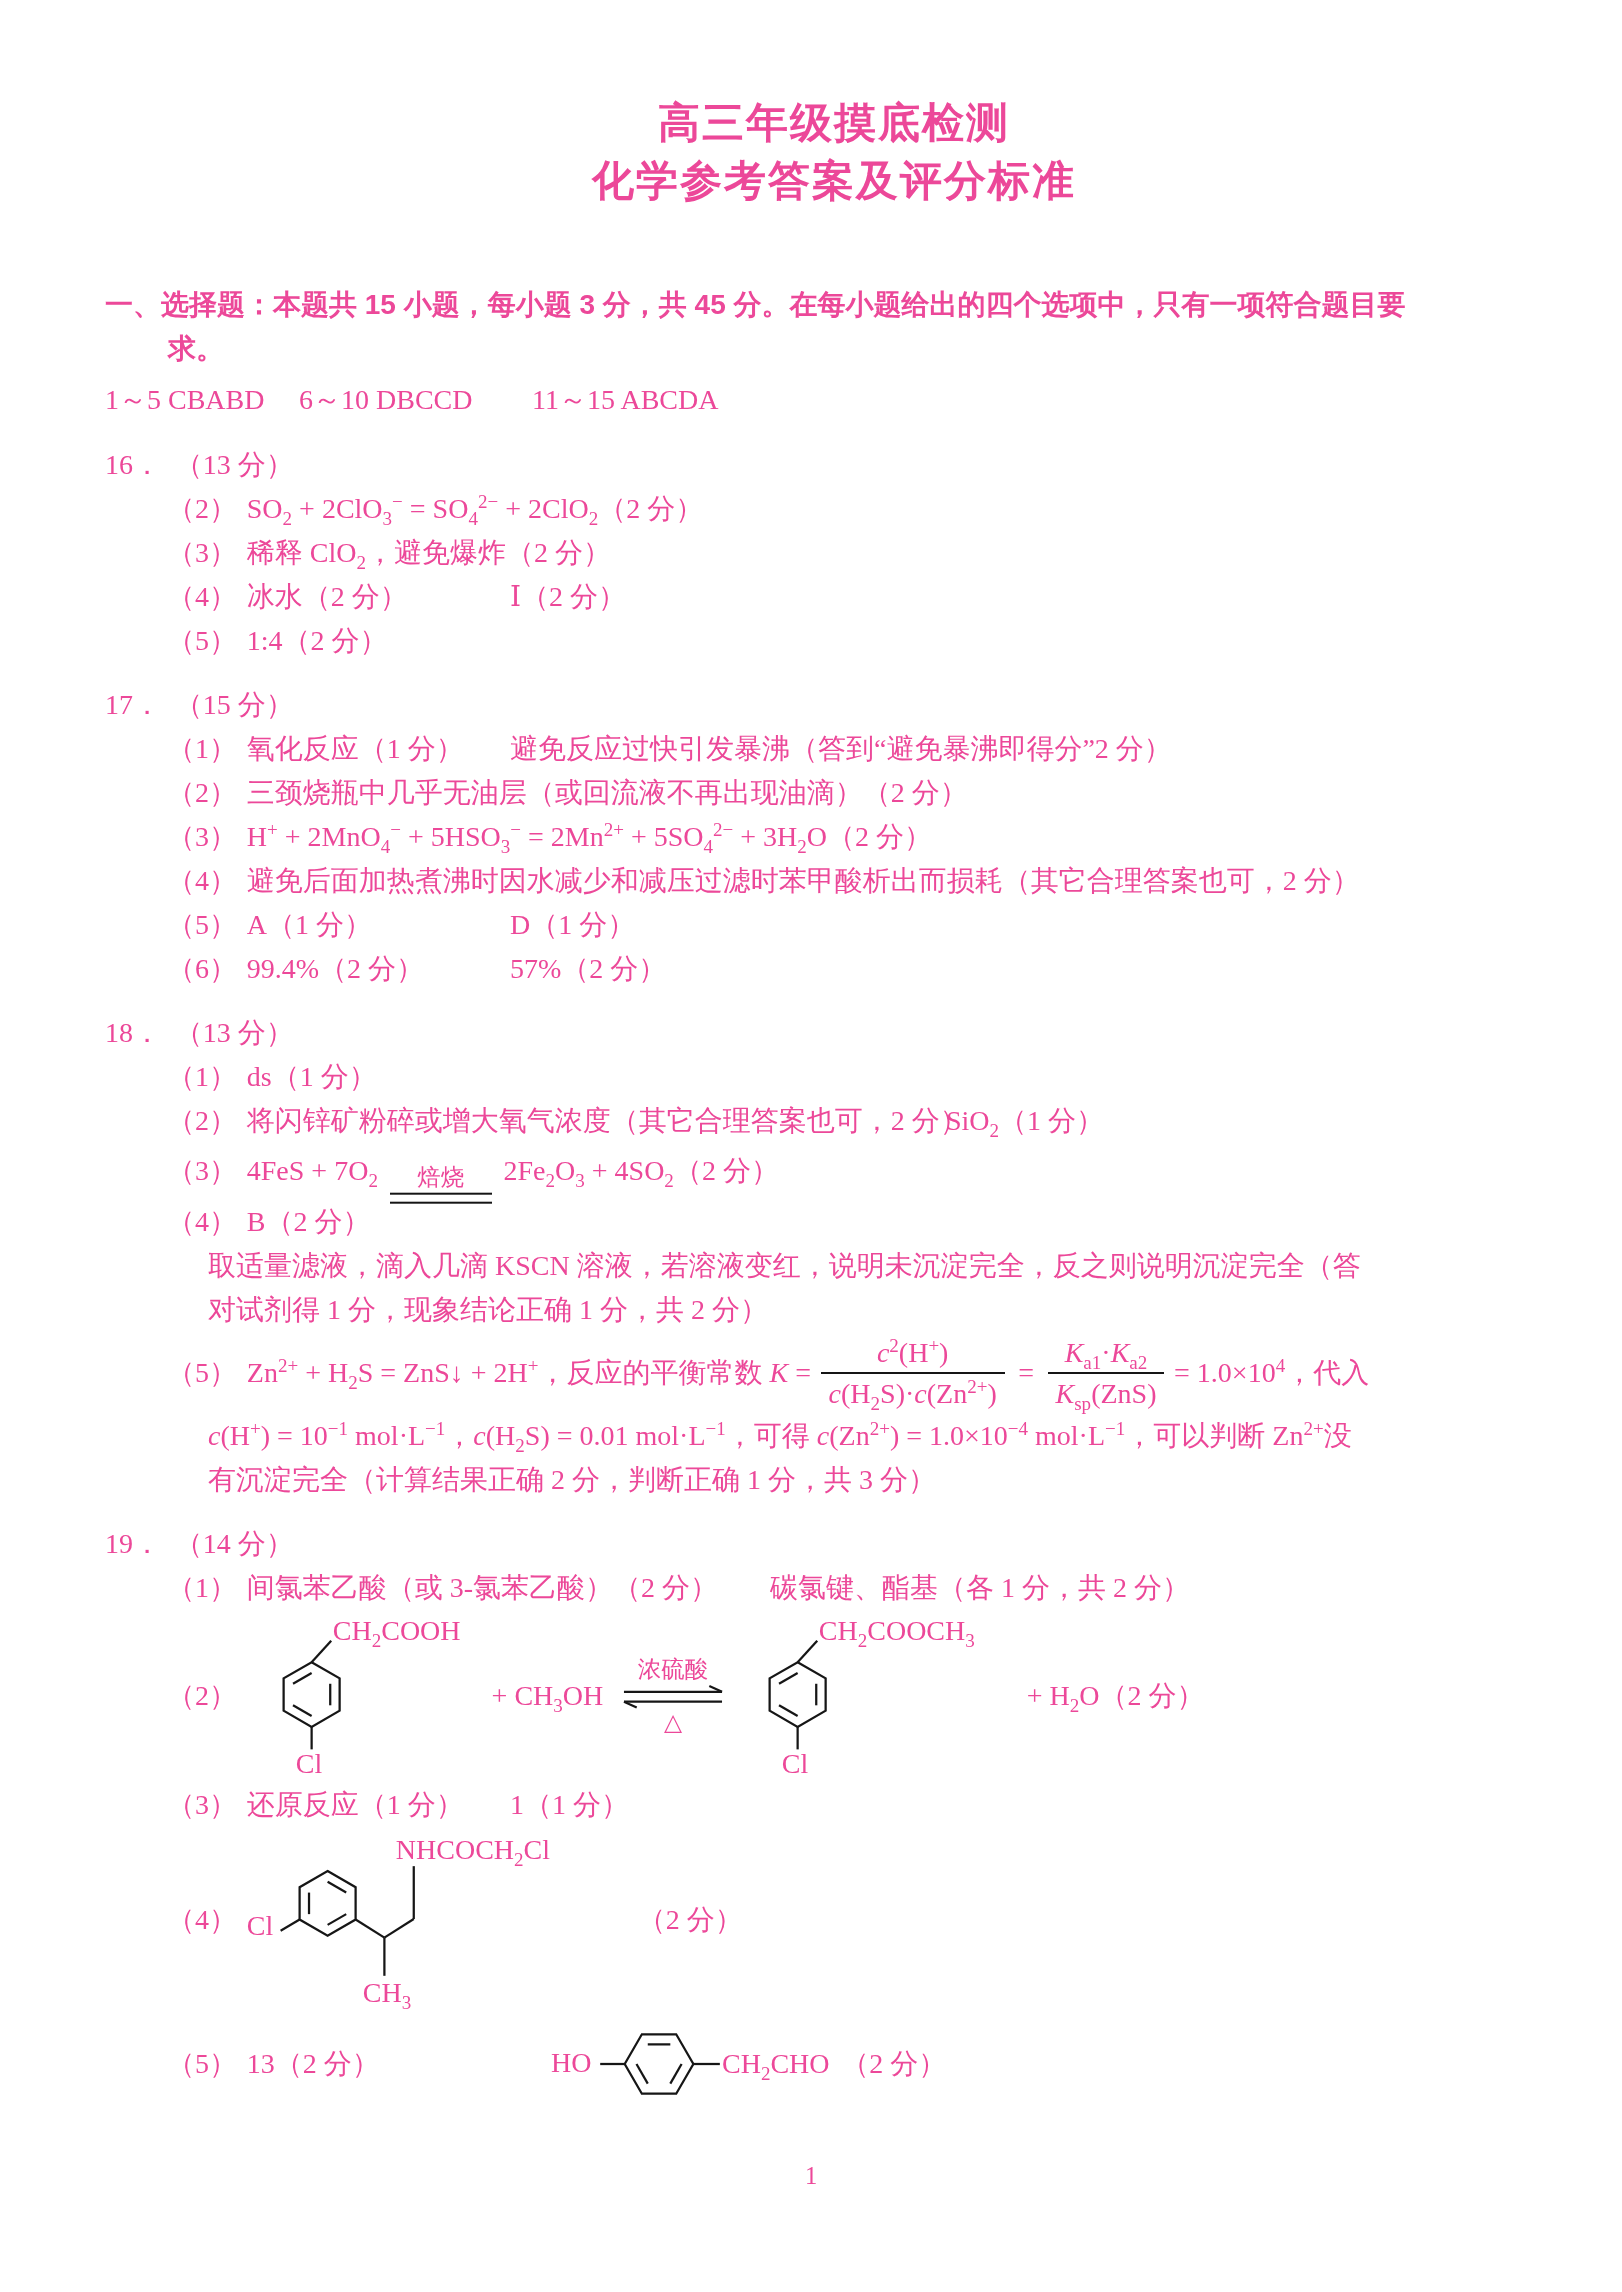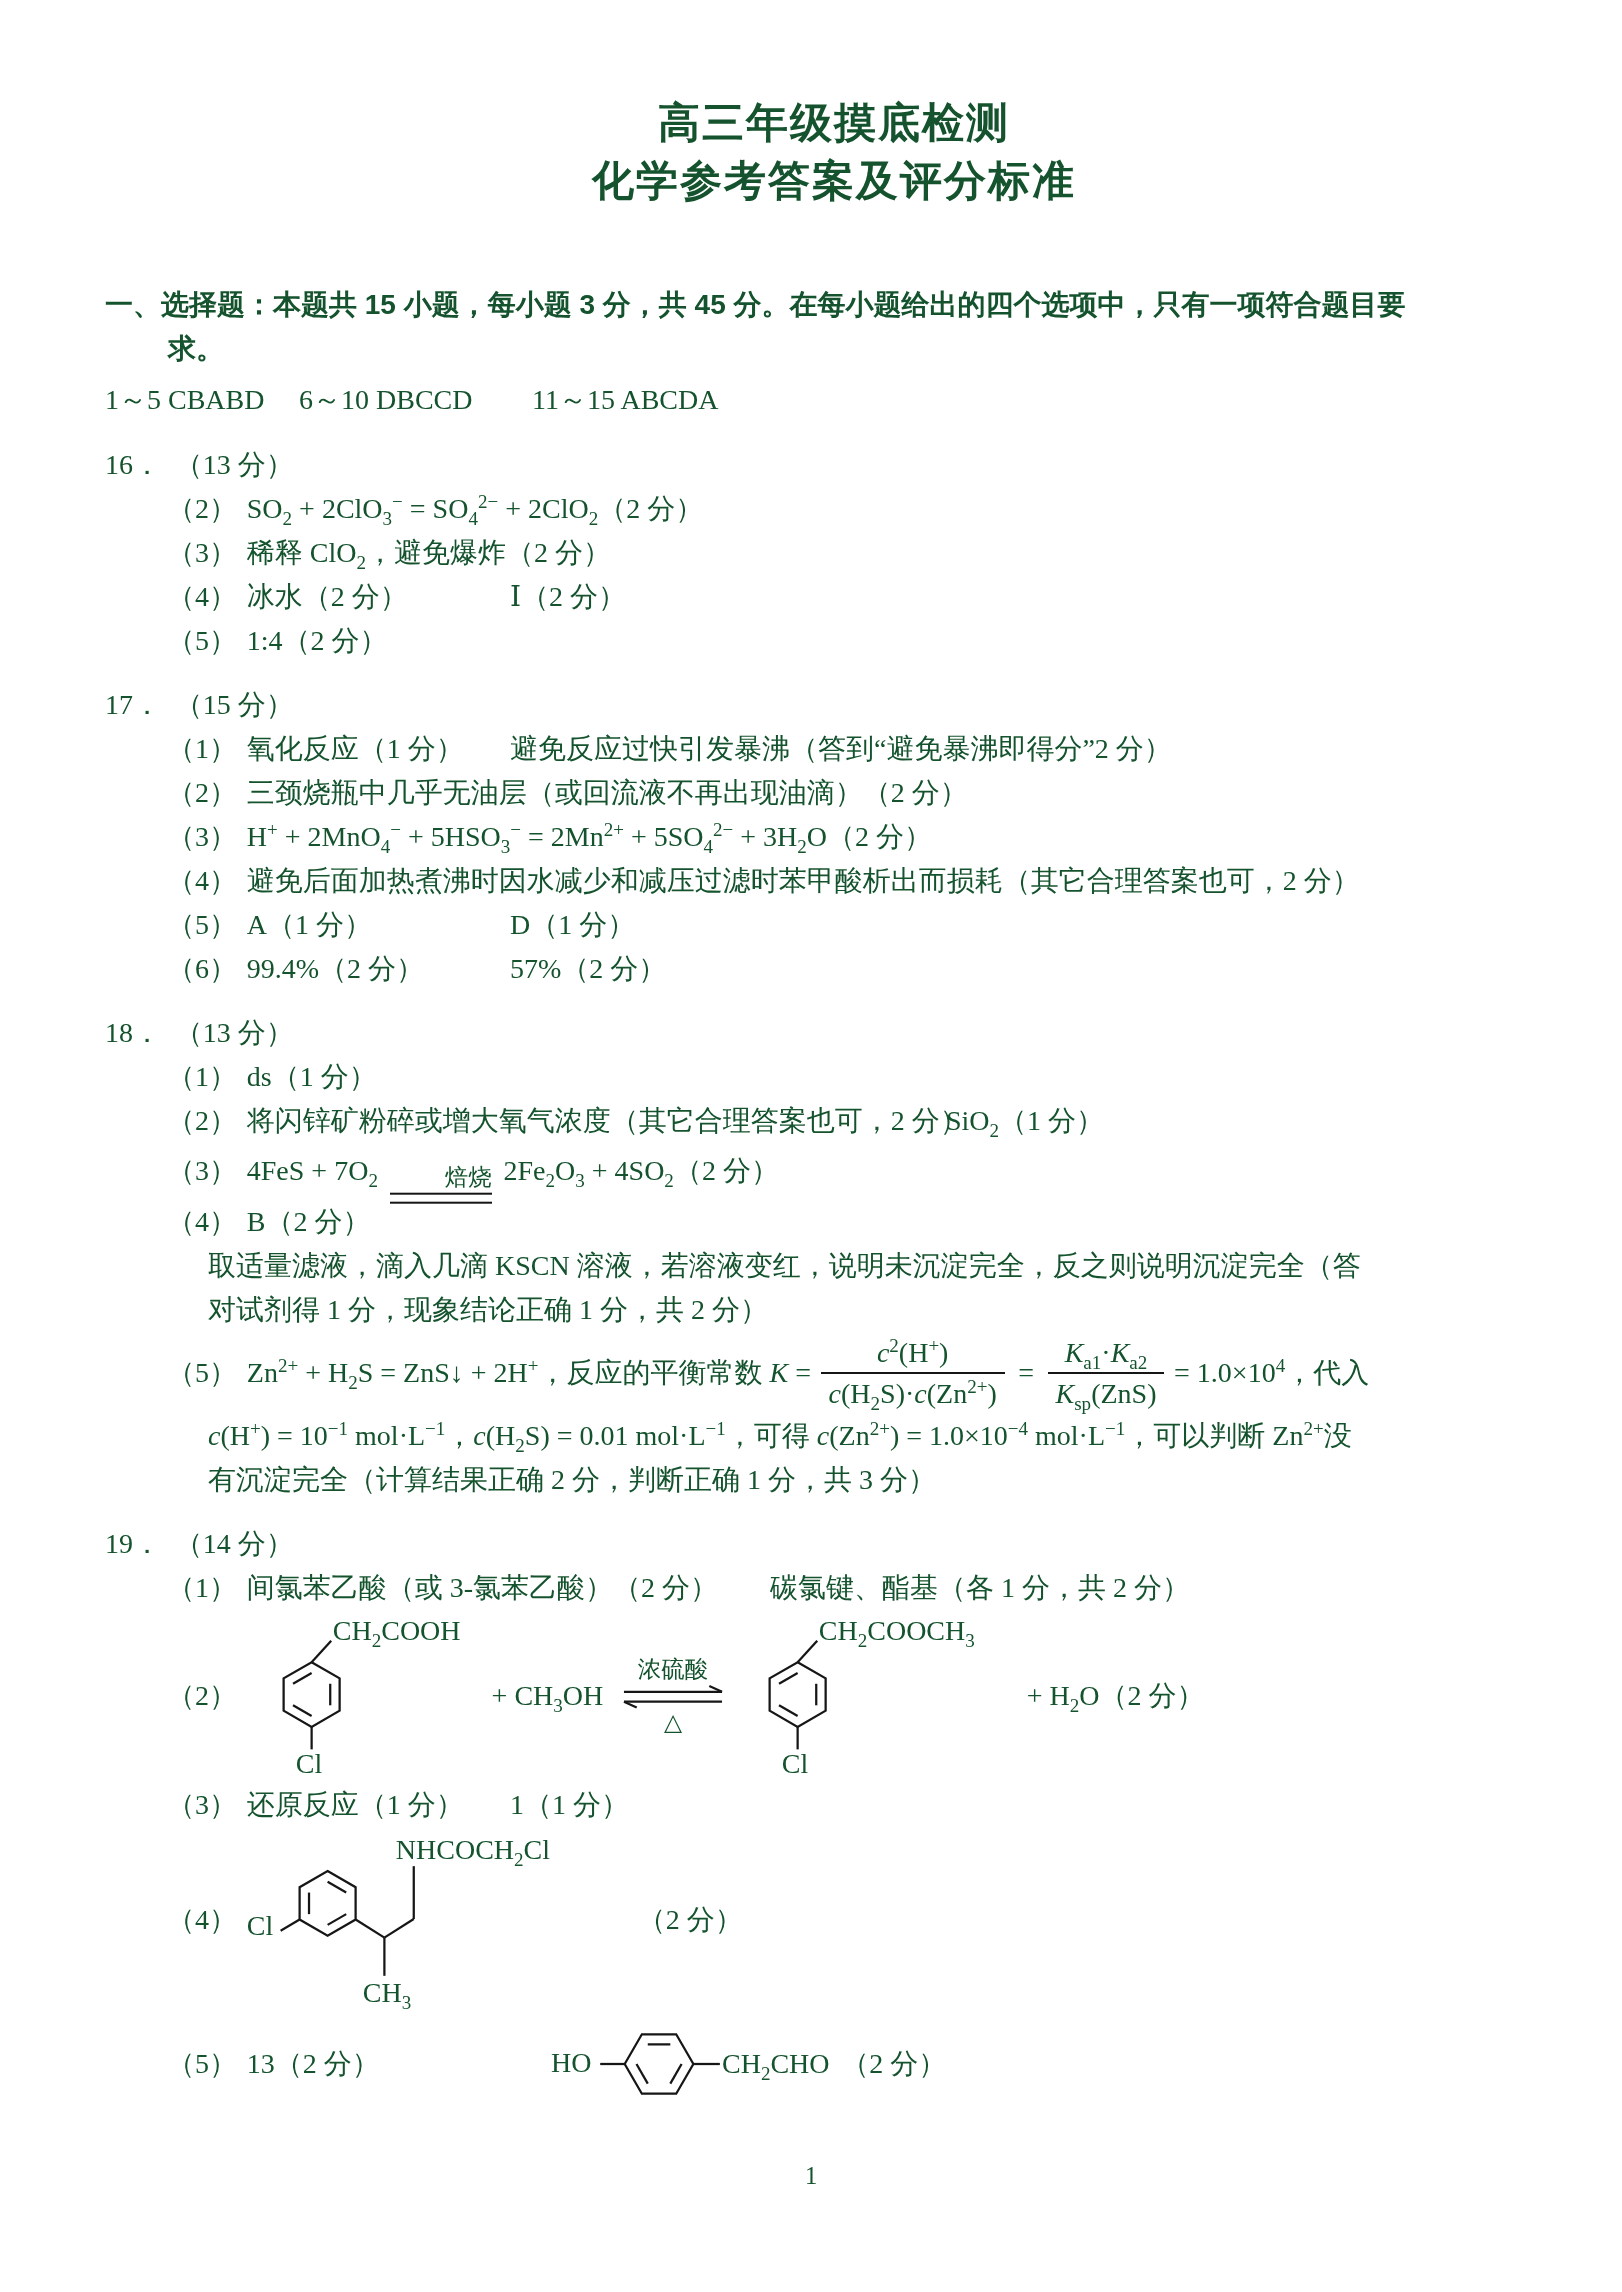--- a/index.html
+++ b/index.html
@@ -1,21 +1,21 @@
 <!DOCTYPE html>
 <html><head>
 <meta charset="utf-8">
 <style>
   html,body{margin:0;padding:0;background:#e8e8e8;}
   .page{
     position:relative;
     width:1622px;height:2293px;
     margin:0 auto;
     background:#ffffff;
-    color:#14532d;
+    color:#ec4899;
     font-family:"Liberation Serif","DejaVu Serif",serif;
     font-size:28px;
     box-sizing:border-box;
     padding:94px 59px 0 105px;
     overflow:hidden;
   }
   .bold-sans{font-family:"Liberation Sans","DejaVu Sans",sans-serif;font-weight:bold;}
   .doc-title{text-align:center;font-size:42px;line-height:58px;letter-spacing:2px;}
   .line{line-height:44px;white-space:nowrap;}
   .row{display:flex;align-items:baseline;white-space:nowrap;}
@@ -33,21 +33,21 @@
   .lbl{margin-right:9.8px;}
   .cell{display:inline-block;white-space:nowrap;}
   .w390{width:382px;flex:none;}
   .w350{width:343px;flex:none;}
   .w795{width:779px;flex:none;}
   .w615{width:603px;flex:none;}
   sub,sup{font-size:0.68em;line-height:0;}
   .chem i{font-style:italic;}
   
   .rxnrow{display:flex;align-items:center;margin-left:62px;white-space:nowrap;line-height:44px;height:57px;}
-  .rxn-cond{display:flex;flex-direction:column;align-items:flex-end;margin:0 11.8px;transform:translateY(12.7px);}
+  .rxn-cond{display:flex;flex-direction:column;align-items:center;margin:0 11.8px;transform:translateY(12.7px);}
   .cond-text{font-size:23.5px;line-height:26.5px;}
   .dbl{width:102px;height:6.9px;border-top:2.9px solid #151515;border-bottom:2.9px solid #151515;margin-top:2px;}
   
   .fracrow{display:flex;align-items:center;margin-left:62px;white-space:nowrap;margin-top:3.9px;margin-bottom:3.9px;}
   .frac{display:inline-flex;flex-direction:column;text-align:center;margin:0 9.8px;}
   .frac .num{border-bottom:2.5px solid #151515;padding:0 7.8px 3.9px;line-height:33px;}
   .frac .den{padding:2.9px 7.8px 0;line-height:33px;}
   .eqsign{margin:0 3.9px;}
   
   .structrow{display:flex;align-items:center;margin-left:62px;white-space:nowrap;}

